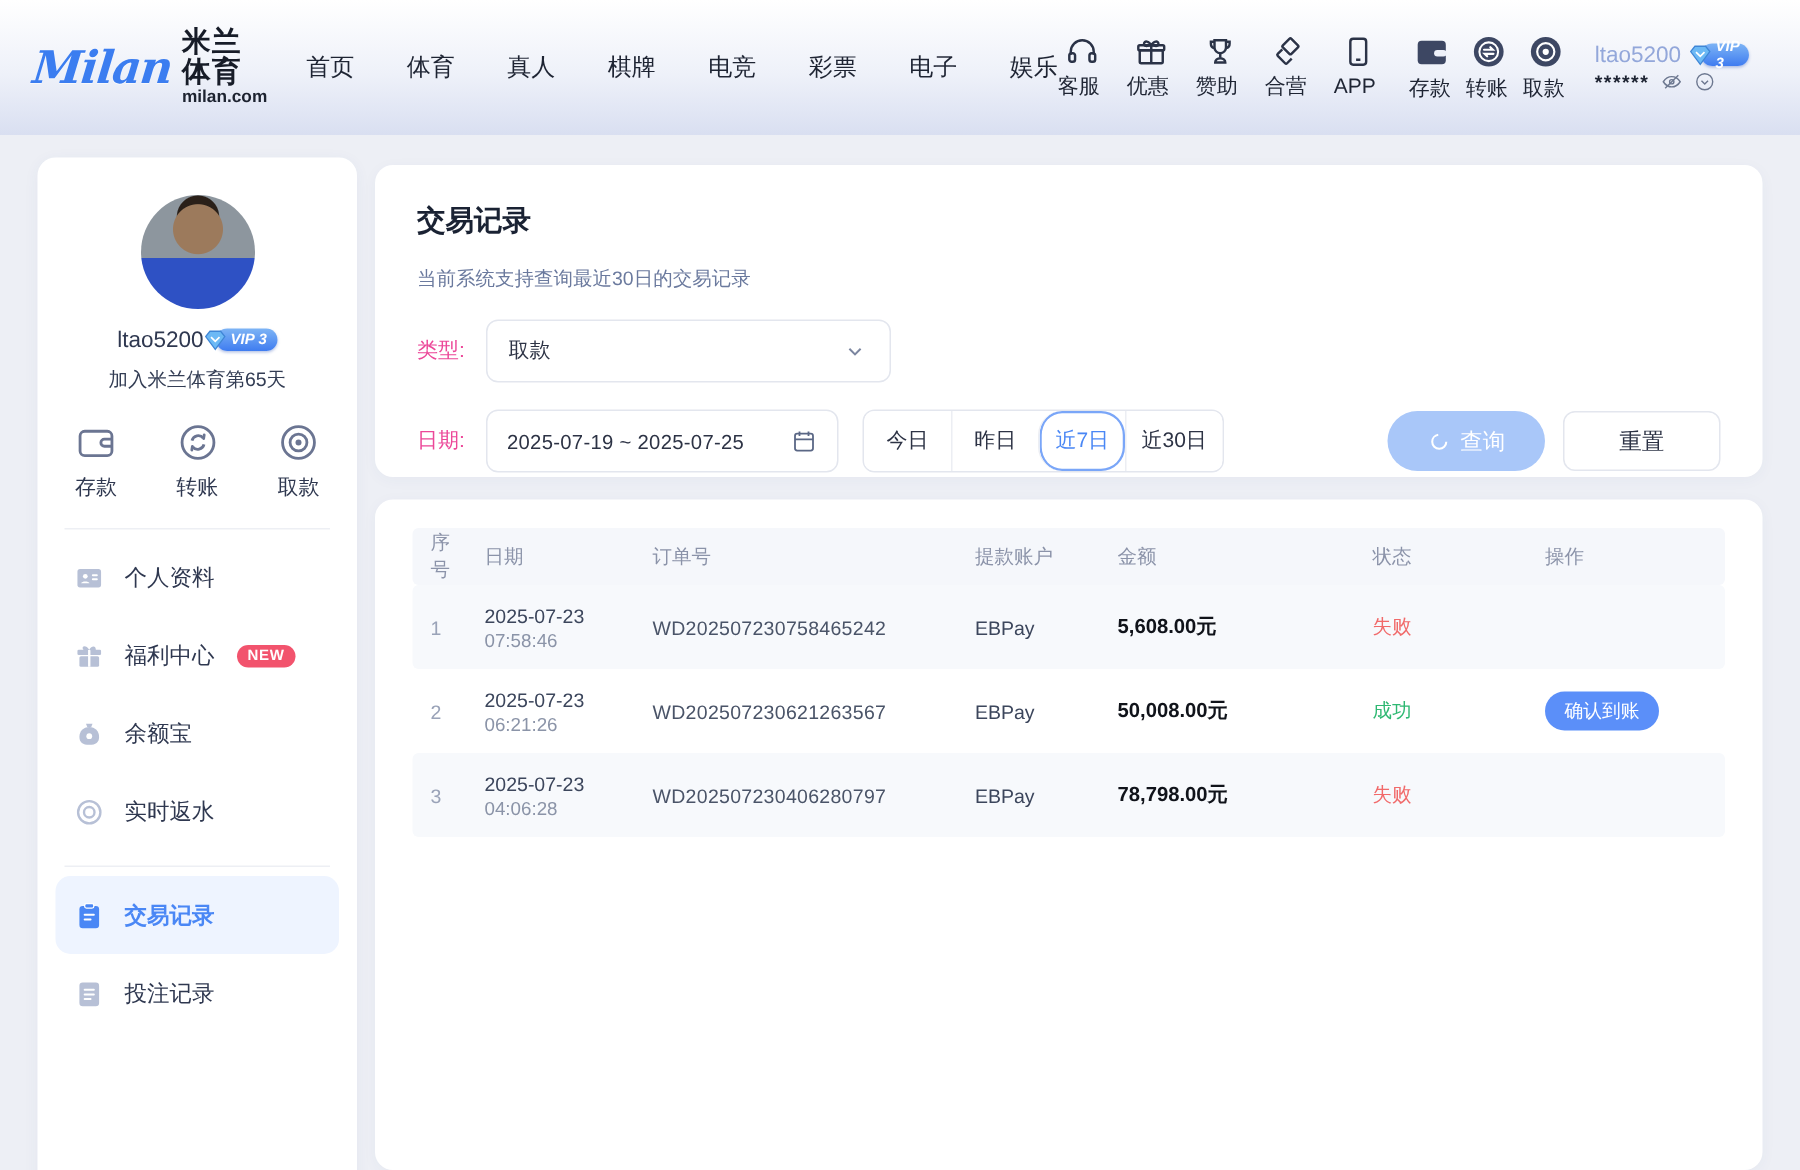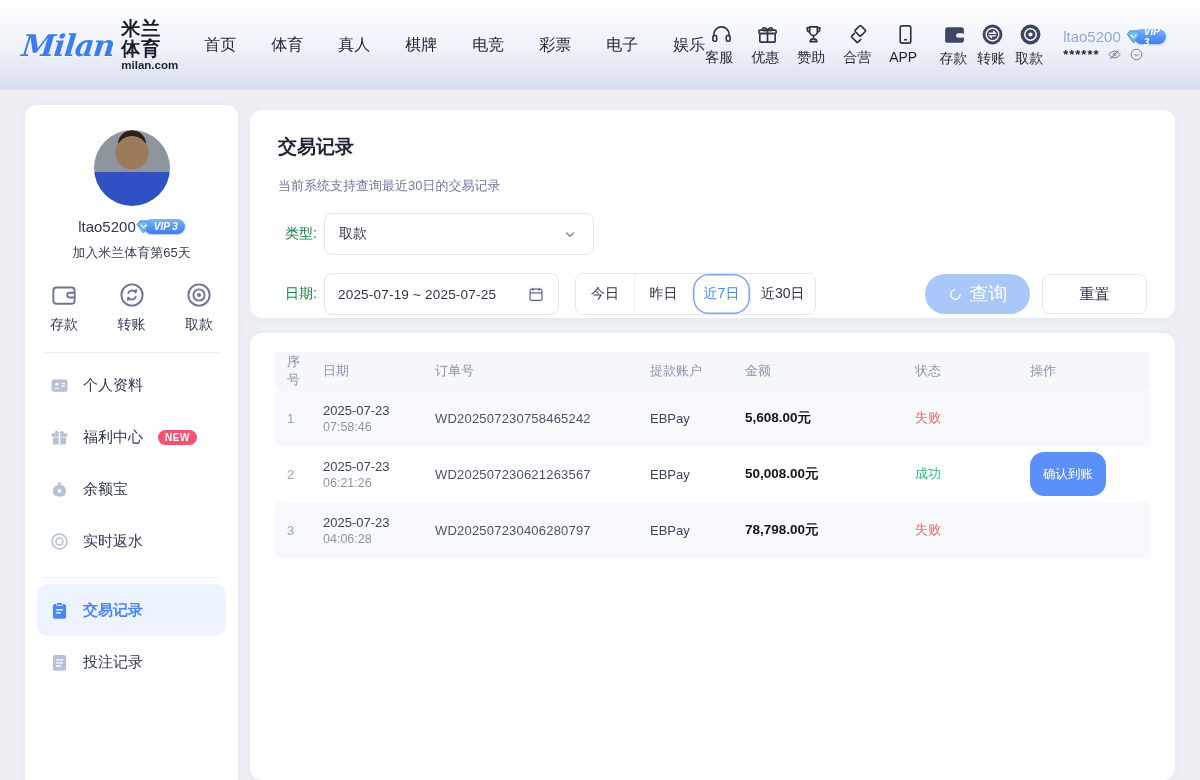--- a/index.html
+++ b/index.html
@@ -71,37 +71,37 @@
   .s-item.active span.lbl { color:#4a87f5; font-weight:bold; }
   .new-badge { background:#f2536d; color:#fff; font-size:10px; font-weight:bold; border-radius:8px;
                padding:2px 7px; margin-left:2px; letter-spacing:.5px; }
 
   
   .filter-card { position:absolute; left:250px; top:110px; width:925px; height:208px; background:#fff;
                  border-radius:12px; box-shadow:0 2px 10px rgba(60,80,140,.04); padding:24px 28px; }
   .m-title { font-size:19px; font-weight:bold; color:#1a2233; }
   .m-sub { font-size:13px; color:#6b7a9e; margin-top:17px; }
   .f-row { display:flex; align-items:center; margin-top:18px; }
-  .f-label { font-size:14px; color:#15803d; width:46px; flex:0 0 auto;text-align:center; }
+  .f-label { font-size:14px; color:#ec4899; width:46px; flex:0 0 auto; }
   .select { width:270px; height:42px; border:1px solid #e3e6ee; border-radius:8px; display:flex;
             align-items:center; justify-content:space-between; padding:0 14px; cursor:pointer; background:#fff; }
   .select .val { font-size:14px; color:#2d3345; }
   .select svg, .dateinput svg { width:18px; height:18px; color:#7c86a0; }
   .dateinput { width:235px; height:42px; border:1px solid #e3e6ee; border-radius:8px; display:flex;
                align-items:center; justify-content:space-between; padding:0 13px; cursor:text; background:#fff; }
   .dateinput .val { font-size:13.5px; color:#2d3345; letter-spacing:.2px; }
   .dateinput svg { color:#5a6785; }
   .segs { display:flex; border:1px solid #e3e6ee; border-radius:8px; margin-left:16px; overflow:hidden; height:42px; }
   .seg { min-width:58px; padding:0 10px; display:flex; align-items:center; justify-content:center;
          font-size:14px; color:#2d3345; cursor:pointer; border-left:1px solid #eceef3; background:#fff; }
   .seg:first-child { border-left:none; }
   .seg.active { color:#4a87f5; box-shadow:inset 0 0 0 1.5px #7aa6f8; border-radius:16px; }
   .f-spacer { flex:1; }
   .btn-query { width:105px; height:40px; border:none; border-radius:20px; background:#a9c7f9; color:#fff;
-               font-size:19px; display:flex; align-items:center; justify-content:center; gap:7px; cursor:pointer;
+               font-size:15px; display:flex; align-items:center; justify-content:center; gap:7px; cursor:pointer;
                font-family:inherit; }
   .btn-query svg { width:15px; height:15px; animation:spin 1.1s linear infinite; }
   @keyframes spin { to { transform:rotate(360deg); } }
   .btn-reset { width:105px; height:40px; border:1px solid #e3e6ee; border-radius:8px; background:#fff;
                color:#2d3345; font-size:15px; margin-left:12px; cursor:pointer; font-family:inherit; }
 
   .table-card { position:absolute; left:250px; top:333px; width:925px; height:447px; background:#fff;
                 border-radius:12px; box-shadow:0 2px 10px rgba(60,80,140,.04); padding:19px 25px; }
   .thead { display:flex; align-items:center; height:38px; background:#f5f7fb; border-radius:4px; }
   .tc { padding:0 8px; }
@@ -116,21 +116,21 @@
   .t-row { display:flex; align-items:center; height:56px; }
   .t-row:nth-child(even) { background:#f7f9fc; border-radius:4px; }
   .t-row .tc { font-size:13px; color:#3c465c; }
   .cell-idx { color:#9aa3b8 !important; }
   .cell-date .d1 { color:#3c465c; font-size:13px; }
   .cell-date .d2 { color:#8b94a8; font-size:12.5px; margin-top:2px; }
   .cell-order { color:#4a5468 !important; letter-spacing:.2px; }
   .cell-amt { font-weight:bold; color:#10131a !important; font-size:13.5px !important; }
   .status-fail { color:#f16a6a !important; }
   .status-success { color:#2eb872 !important; }
-  .btn-confirm { height:44px; padding:0 13px; border:none; border-radius:14px; background:#5b8ff9; color:#fff;
+  .btn-confirm { height:26px; padding:0 13px; border:none; border-radius:14px; background:#5b8ff9; color:#fff;
                  font-size:12.5px; cursor:pointer; font-family:inherit; }
 </style>
 </head>
 <body>
 
 <div class="page">
 
   <header class="hdr">
     <div class="logo">
       <span class="logo-script">Milan</span>

